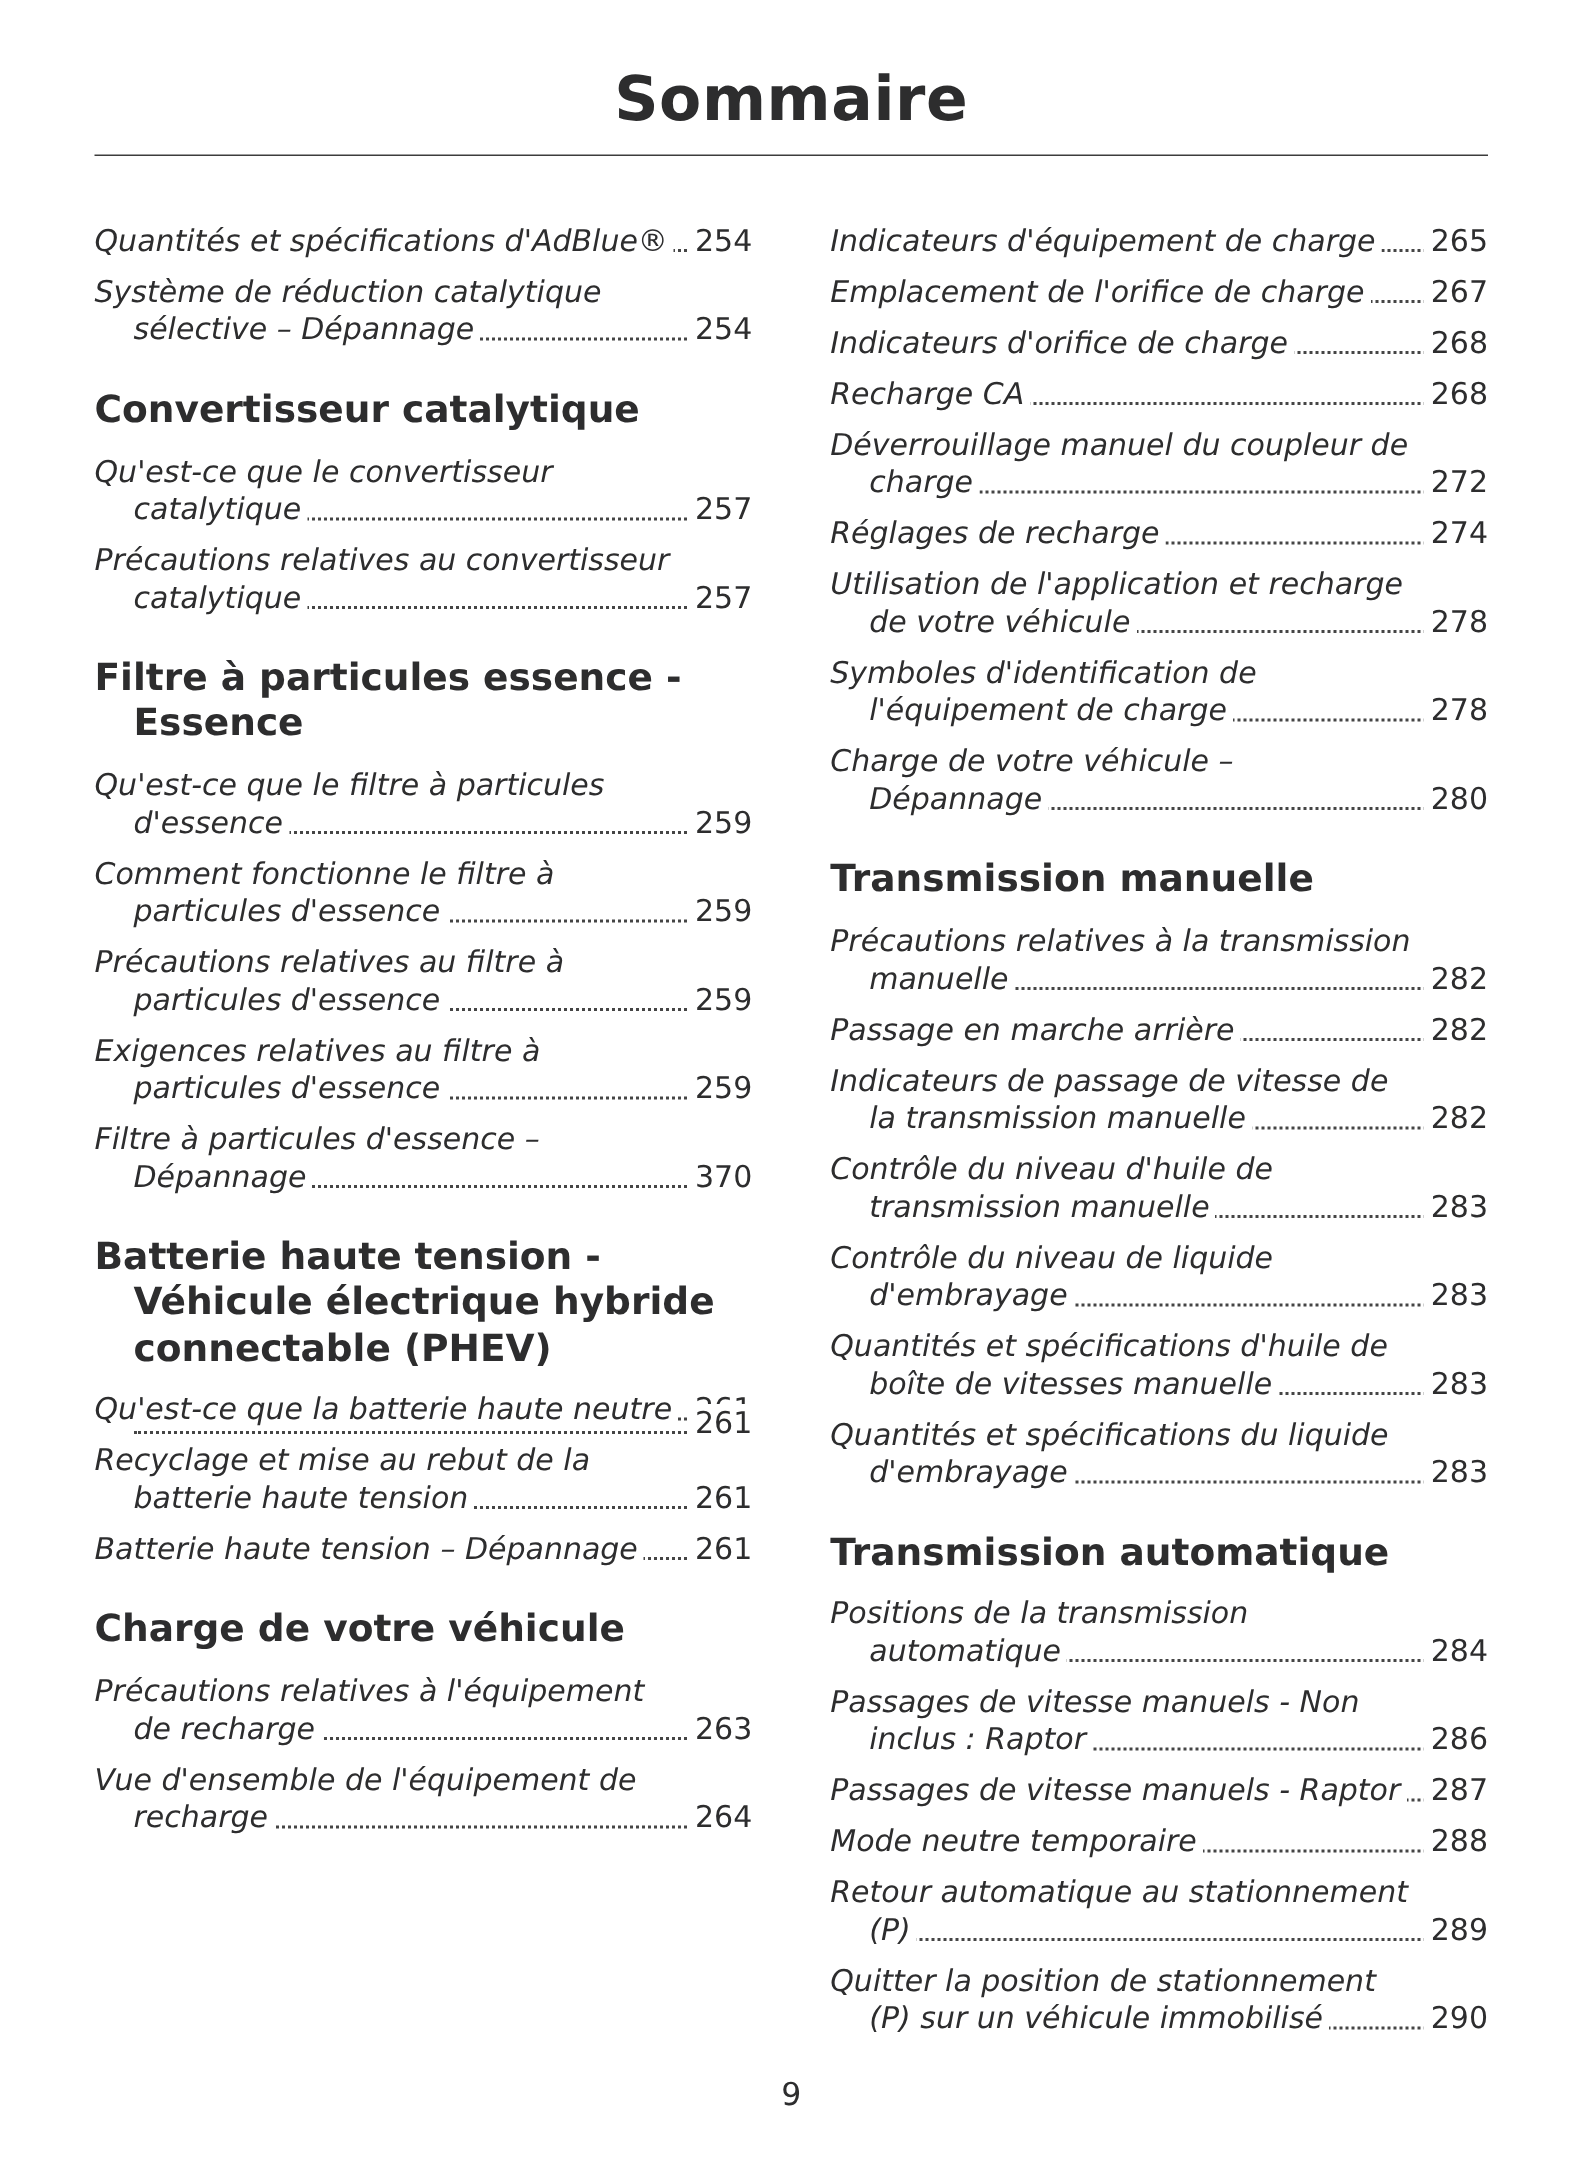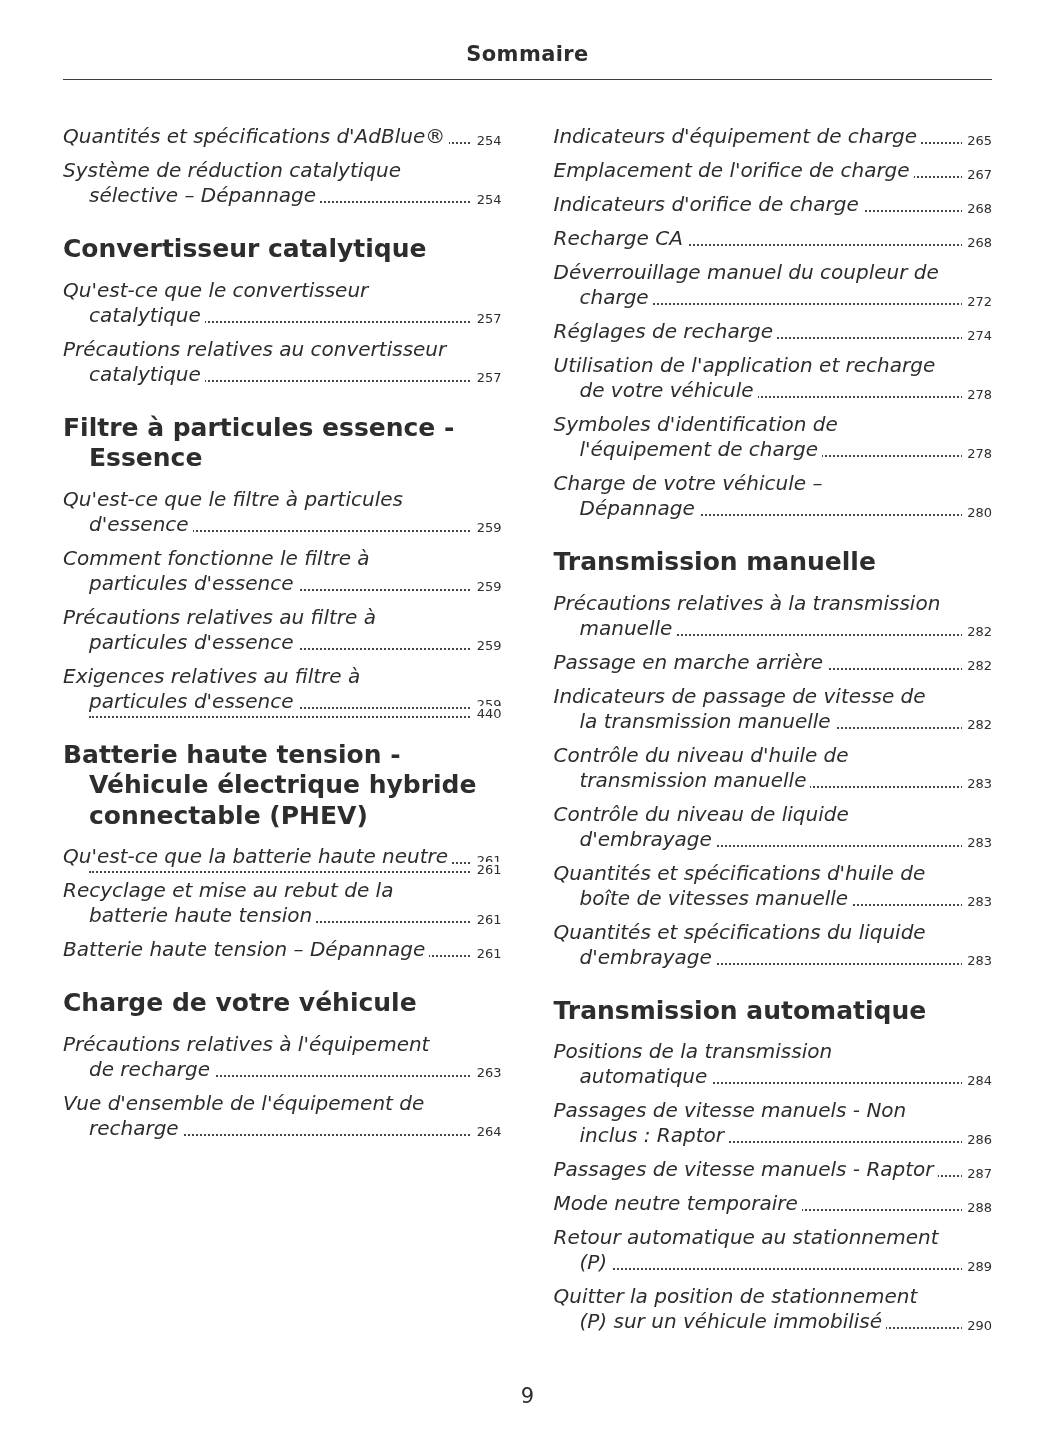--- a/index.html
+++ b/index.html
@@ -20,21 +20,21 @@
     width:1055px;
     height:1448px;
     margin:0 auto;
     background:var(--bg);
     padding:42px 63px 0 63px;
     overflow:hidden;
   }
   
   .title{
     text-align:center;
-    font-size:21px;
+    font-size:41px;
     font-weight:700;
     letter-spacing:.4px;
     color:var(--text);
   }
   .title-rule{
     margin-top:13px;
     border-top:1.6px solid var(--rule);
     height:0;
   }
   
@@ -83,21 +83,21 @@
     padding-right:4px;
     font-style:italic;
   }
   .toc-entry .pg{
     position:absolute;
     right:0;
     bottom:0;
     background:var(--bg);
     padding-left:5px;
     text-indent:0;
-    font-size:13px;
+    font-size:20px;
   }
   
   .footer{
     position:absolute;
     left:0; right:0;
     bottom:40px;
     text-align:center;
   }
   .pgnum{
     font-size:21px;
@@ -119,21 +119,21 @@
         <div class="toc-entry"><span class="txt">Quantités et spécifications d'AdBlue®</span><span class="pg">254</span></div>
         <div class="toc-entry"><span class="txt">Système de réduction catalytique sélective – Dépannage</span><span class="pg">254</span></div>
         <div class="toc-heading">Convertisseur catalytique</div>
         <div class="toc-entry"><span class="txt">Qu'est-ce que le convertisseur catalytique</span><span class="pg">257</span></div>
         <div class="toc-entry"><span class="txt">Précautions relatives au convertisseur catalytique</span><span class="pg">257</span></div>
         <div class="toc-heading">Filtre à particules essence - Essence</div>
         <div class="toc-entry"><span class="txt">Qu'est-ce que le filtre à particules d'essence</span><span class="pg">259</span></div>
         <div class="toc-entry"><span class="txt">Comment fonctionne le filtre à particules d'essence</span><span class="pg">259</span></div>
         <div class="toc-entry"><span class="txt">Précautions relatives au filtre à particules d'essence</span><span class="pg">259</span></div>
         <div class="toc-entry"><span class="txt">Exigences relatives au filtre à particules d'essence</span><span class="pg">259</span></div>
-        <div class="toc-entry"><span class="pg">440</span></div>
+        <div class="toc-entry"><span class="txt">Filtre à particules d'essence – Dépannage</span><span class="pg">370</span></div>
         <div class="toc-heading">Batterie haute tension - Véhicule électrique hybride connectable (PHEV)</div>
         <div class="toc-entry"><span class="txt">Qu'est-ce que la batterie haute neutre</span><span class="pg">261</span></div>
         <div class="toc-entry"><span class="pg">261</span></div>
         <div class="toc-entry"><span class="txt">Recyclage et mise au rebut de la batterie haute tension</span><span class="pg">261</span></div>
         <div class="toc-entry"><span class="txt">Batterie haute tension – Dépannage</span><span class="pg">261</span></div>
         <div class="toc-heading">Charge de votre véhicule</div>
         <div class="toc-entry"><span class="txt">Précautions relatives à l'équipement de recharge</span><span class="pg">263</span></div>
         <div class="toc-entry"><span class="txt">Vue d'ensemble de l'équipement de recharge</span><span class="pg">264</span></div>
       </div>
       <div class="toc-column">

